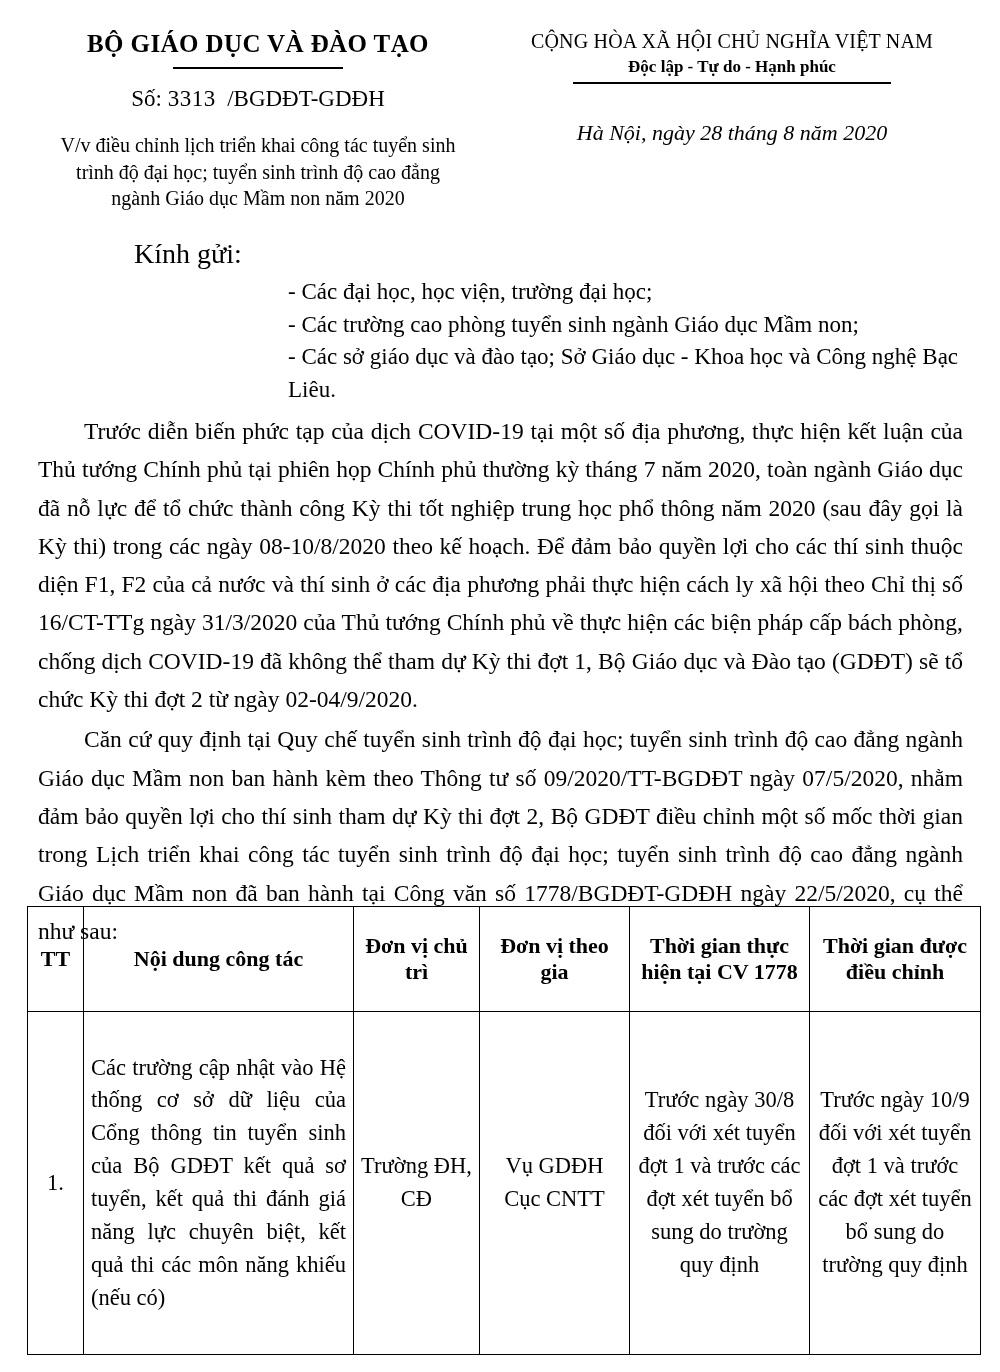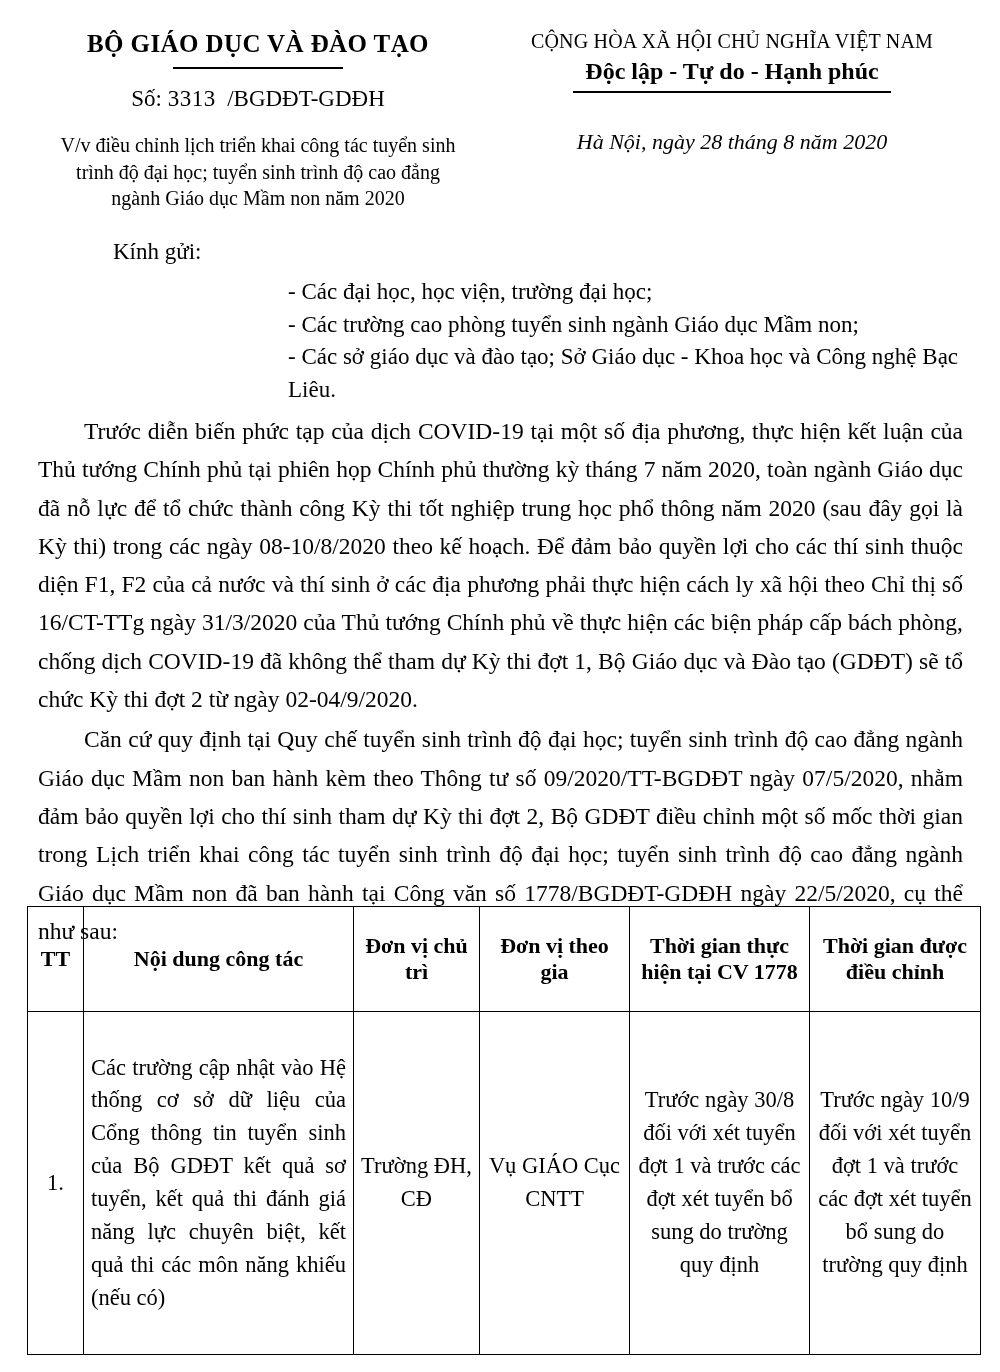--- a/index.html
+++ b/index.html
@@ -73,21 +73,21 @@
   }
 
   .country {
     font-size: 20px;
     font-weight: normal;
     letter-spacing: 0.2px;
     line-height: 1.15;
     white-space: nowrap;
   }
   .motto {
-    font-size: 24px;
+    font-size: 17px;
     font-weight: bold;
     line-height: 1.2;
     margin-top: 4px;
     white-space: nowrap;
   }
   .rule-long {
     width: 318px;
     height: 2px;
     background: #000;
     margin: 5px auto 0 auto;
@@ -102,23 +102,23 @@
 
   
   .recipients {
     position: absolute;
     top: 240px;
     left: 0;
     width: 1000px;
   }
   .kinh-gui {
     position: absolute;
-    left: 113px;
+    left: 134px;
     top: 0;
-    font-size: 23px;
+    font-size: 28px;
     line-height: 1.0;
     text-align: right;
   }
   .recip-list {
     position: absolute;
     left: 244px;
     top: 36px;
     width: 700px;
     font-size: 23px;
     line-height: 1.42;
@@ -242,21 +242,21 @@
           <th>Đơn vị theo gia</th>
           <th>Thời gian thực hiện tại CV 1778</th>
           <th>Thời gian được điều chỉnh</th>
         </tr>
       </thead>
       <tbody>
         <tr>
           <td class="c-tt">1.</td>
           <td class="c-content">Các trường cập nhật vào Hệ thống cơ sở dữ liệu của Cổng thông tin tuyển sinh của Bộ GDĐT kết quả sơ tuyển, kết quả thi đánh giá năng lực chuyên biệt, kết quả thi các môn năng khiếu (nếu có)</td>
           <td class="c-host">Trường ĐH, CĐ</td>
-          <td class="c-join">Vụ GIÁO Cục CNTT</td>
+          <td class="c-join">Vụ GDĐH Cục CNTT</td>
           <td class="c-time">Trước ngày 30/8 đối với xét tuyển đợt 1 và trước các đợt xét tuyển bổ sung do trường quy định</td>
           <td class="c-time">Trước ngày 10/9 đối với xét tuyển đợt 1 và trước các đợt xét tuyển bổ sung do trường quy định</td>
         </tr>
       </tbody>
     </table>
   </div>
 
 </div>
 
 </body></html>

